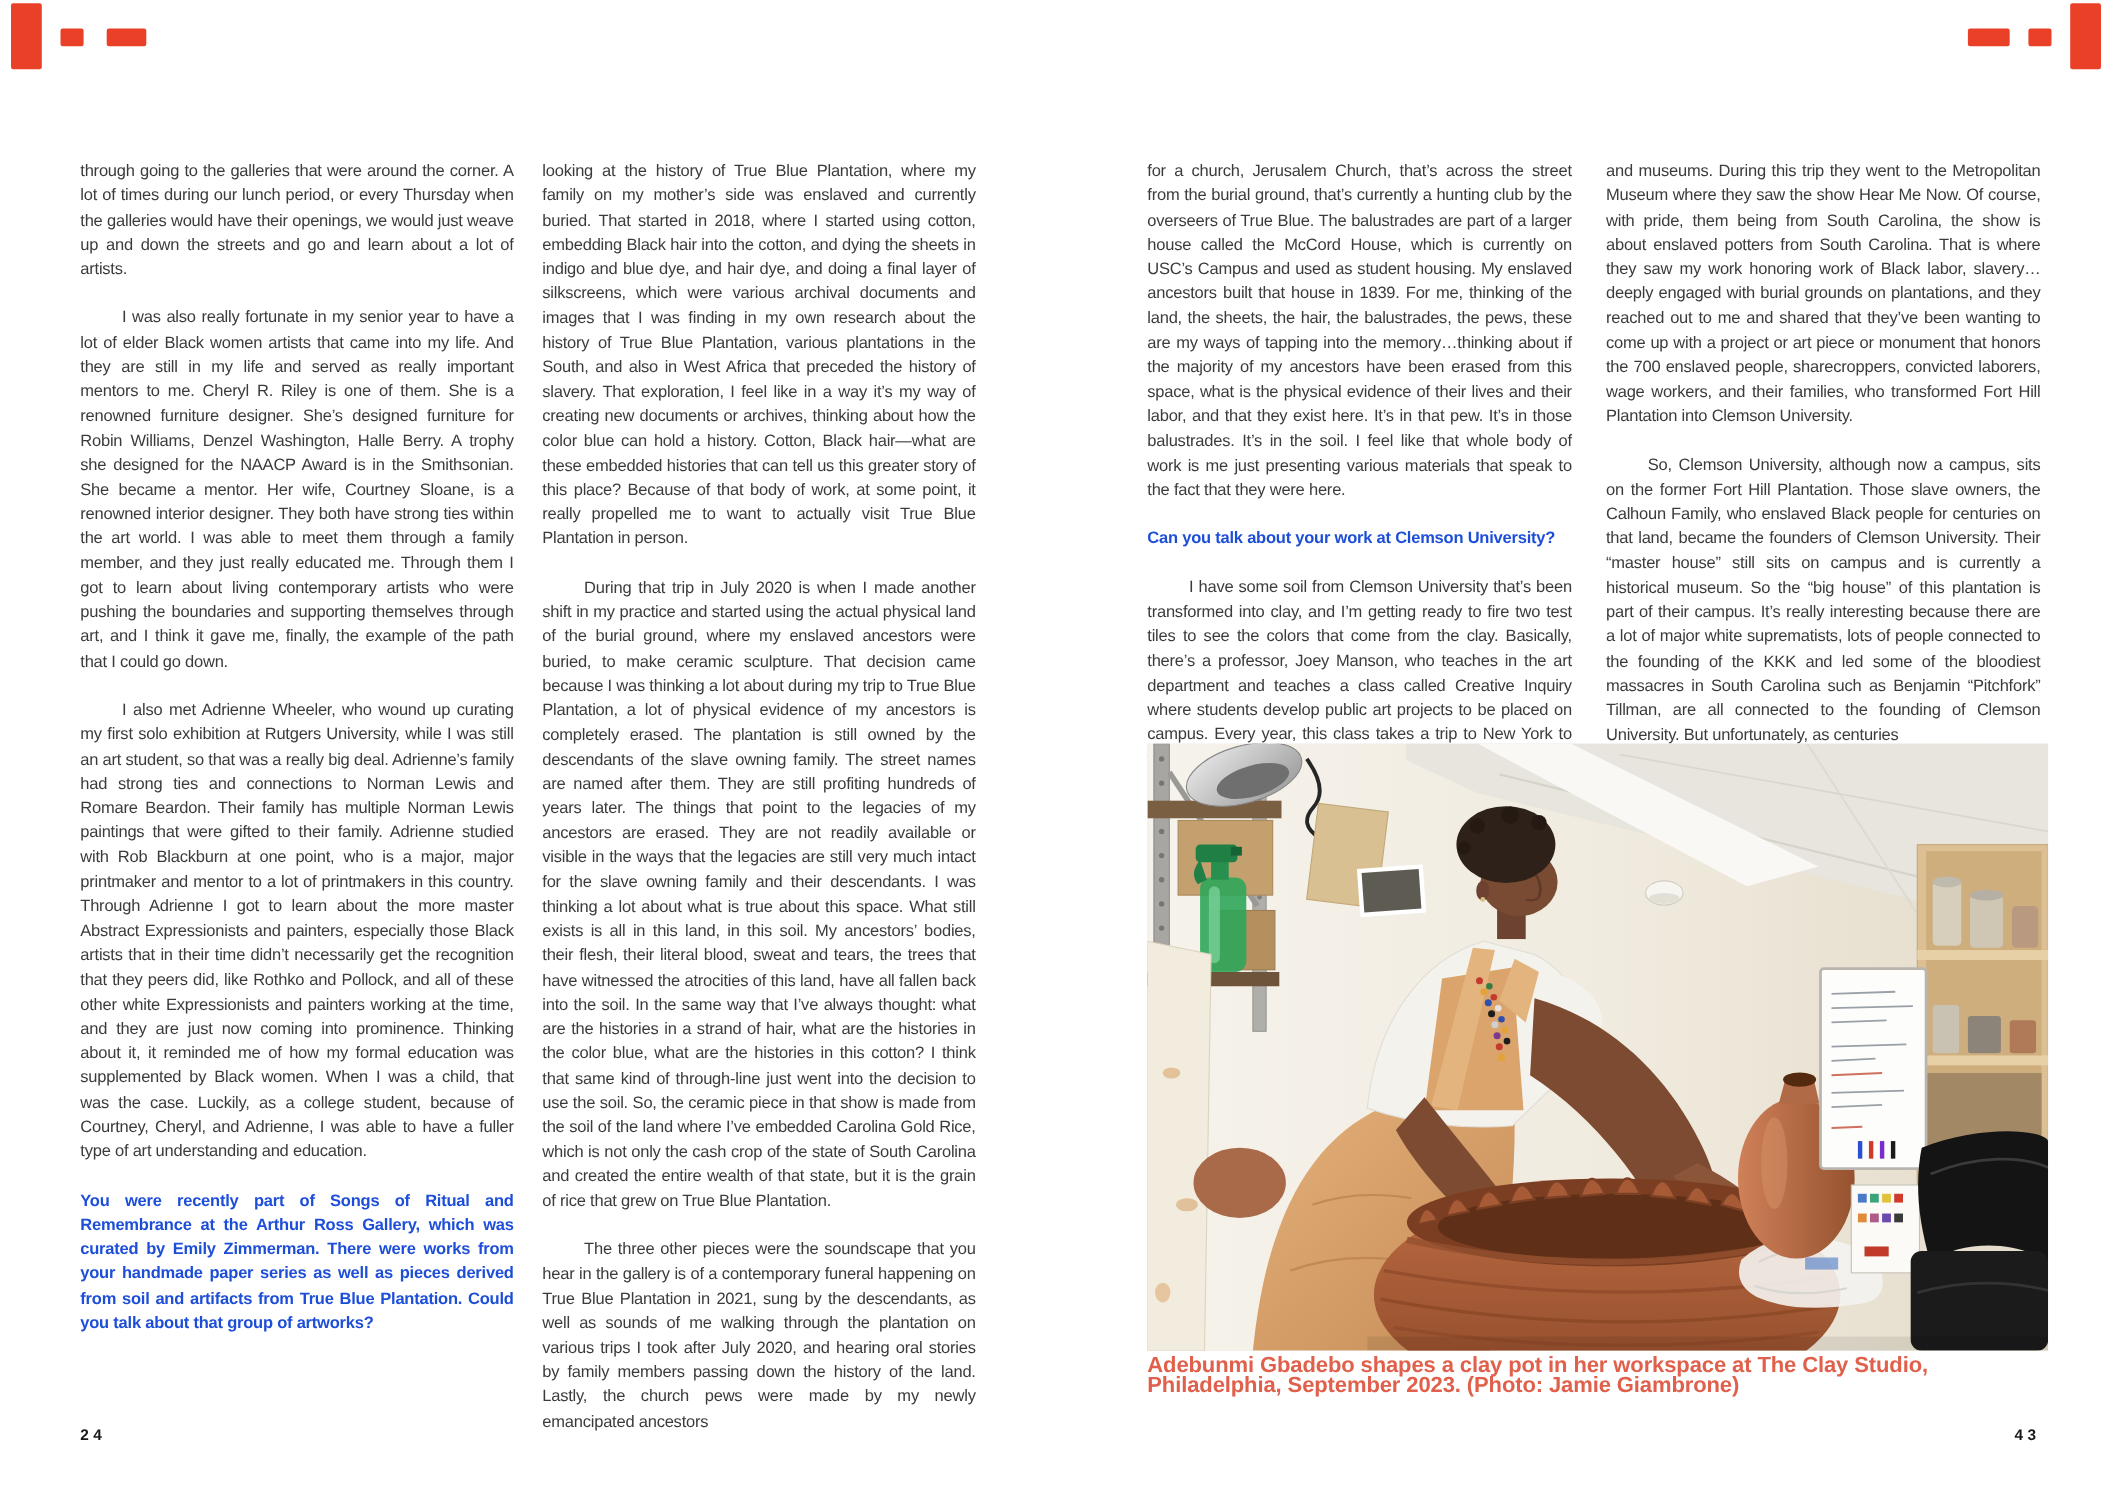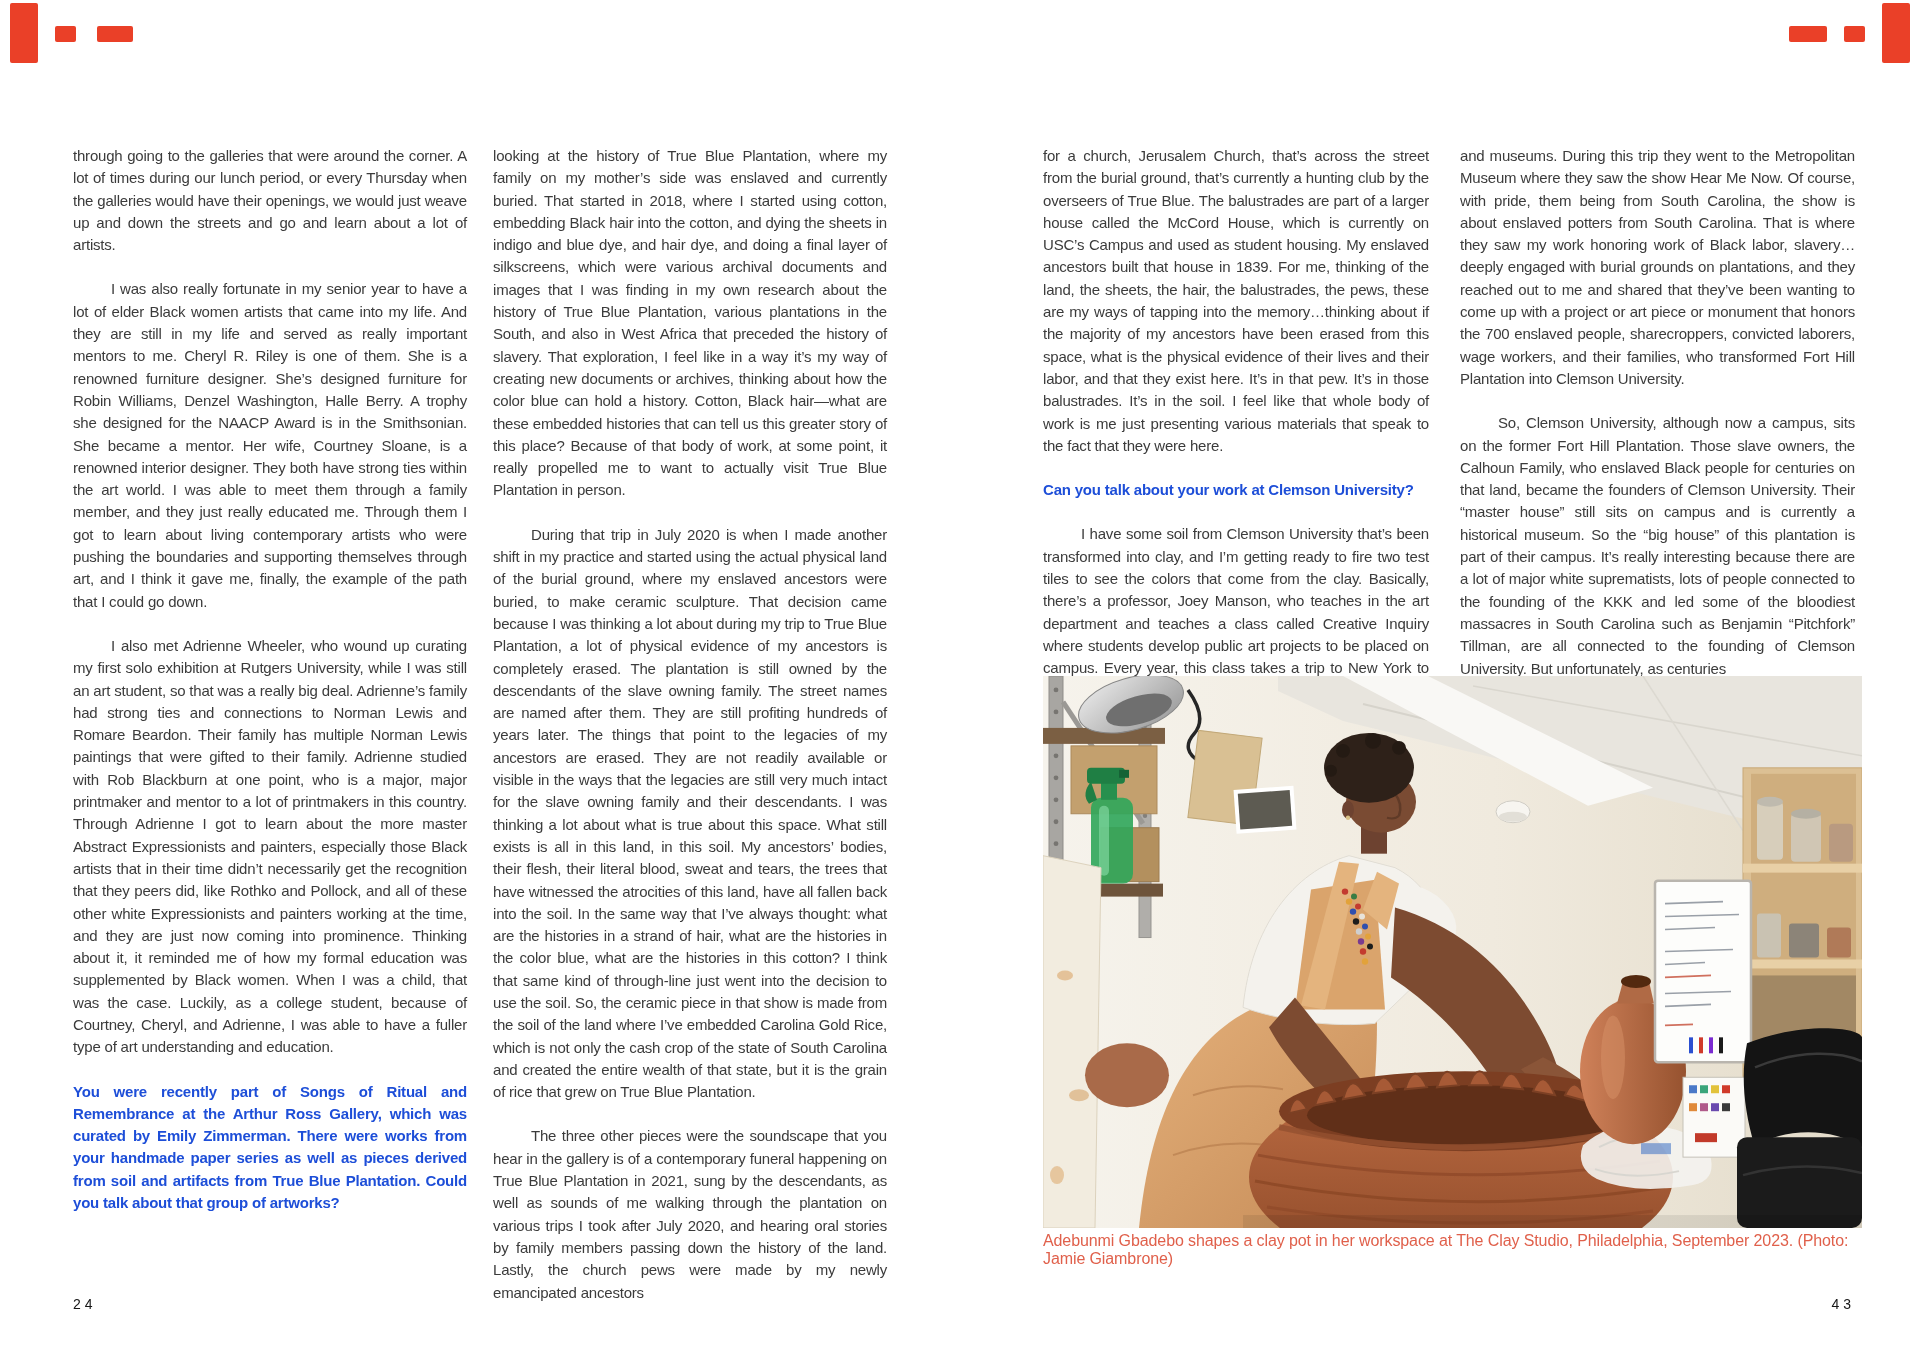--- a/index.html
+++ b/index.html
@@ -23,26 +23,26 @@
   .it{}
 
   
   .photo{
     position:absolute;left:1043px;top:676px;width:819px;height:552px;
     overflow:hidden;background:#efe9df;
   }
   .photo svg{display:block;width:100%;height:100%;}
   .caption{
     position:absolute;left:1043px;top:1232px;width:825px;
-    font-size:16px;line-height:18px;color:#e0604b;letter-spacing:-0.1px;
+    font-size:20px;line-height:18px;color:#e0604b;letter-spacing:-0.1px;font-weight:bold;
   }
 
   
   .folio{
-    position:absolute;top:1296px;font-size:14px;font-weight:400;
+    position:absolute;top:1296px;font-size:14px;font-weight:700;
     letter-spacing:4px;color:#161616;
   }
   #folio-left{left:73px;}
   #folio-right{left:1760px;width:95px;text-align:right;}
 
   
   .bleed{position:absolute;background:#ea4028;}
   .b1{left:10px;top:3px;width:28px;height:60px;border-radius:2px;}
   .b2{left:55px;top:26px;width:21px;height:16px;border-radius:2px;}
   .b3{left:97px;top:26px;width:36px;height:16px;border-radius:2px;}

